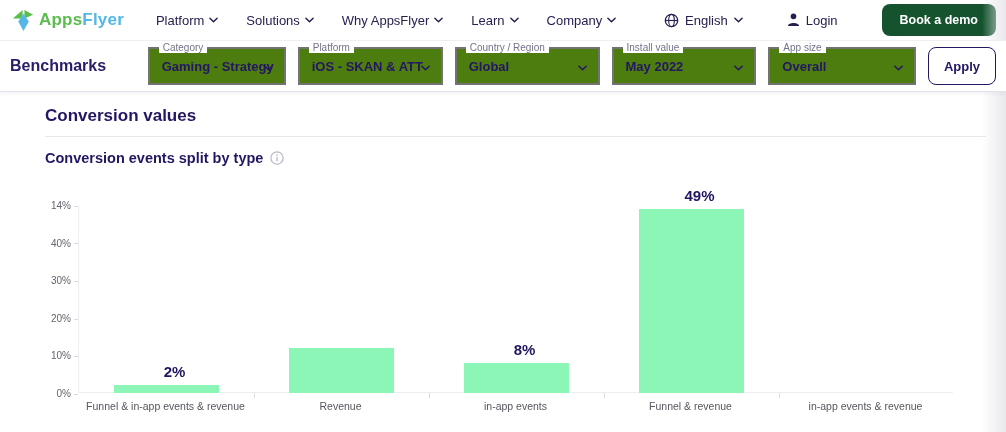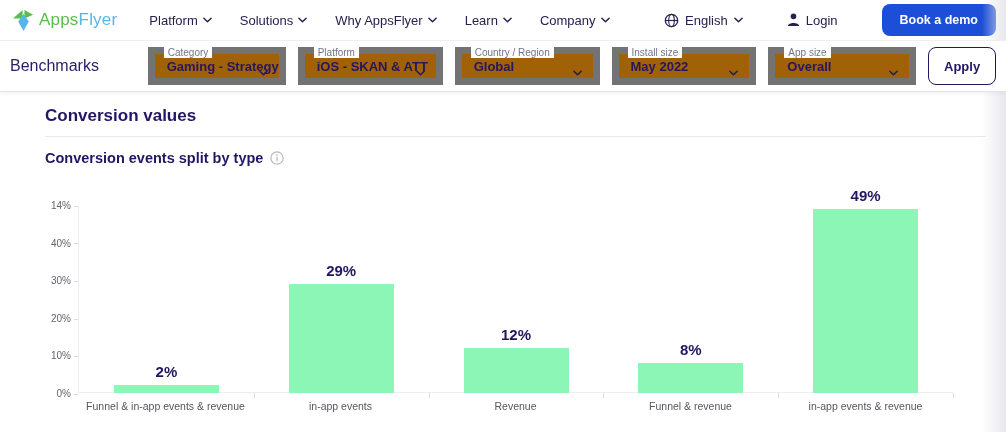--- a/index.html
+++ b/index.html
@@ -3,35 +3,35 @@
 <meta charset="utf-8">
 <style>
   * { margin:0; padding:0; box-sizing:border-box; }
   html,body { background:#fff; }
   body { font-family:"Liberation Sans","DejaVu Sans",sans-serif; color:#241663; }
   .screen { position:relative; width:1006px; height:432px; background:#fff; overflow:hidden; }
 
   
   .topnav { display:flex; align-items:center; height:40px; padding:0 10px 0 12px; background:#fff; }
   .logo { display:flex; align-items:center; gap:4px; cursor:pointer; }
-  .logo-text { font-size:17px; font-weight:400; letter-spacing:0.2px; }
+  .logo-text { font-size:17px; font-weight:700; letter-spacing:0.2px; }
   .logo-apps { color:#5bbd4e; }
   .logo-flyer { color:#55b7e6; }
   .nav-items { display:flex; align-items:center; margin-left:18px; }
   .nav-item { display:flex; align-items:center; gap:5px; padding:0 14px; font-size:13px; font-weight:500; color:#262150; cursor:pointer; white-space:nowrap; }
   .chev { width:9px; height:6px; flex:0 0 auto; }
   .topnav-right { margin-left:auto; display:flex; align-items:center; gap:44px; }
   .lang { display:flex; align-items:center; gap:6px; font-size:13px; font-weight:500; color:#262150; cursor:pointer; }
   .login { display:flex; align-items:center; gap:6px; font-size:13px; font-weight:500; color:#262150; cursor:pointer; }
-  .cta-btn { height:32px; padding:0 18px; background:#1d4ed8; color:#fff; border:none; border-radius:8px; font-size:12.5px; font-weight:600; font-family:inherit; cursor:pointer; }
+  .cta-btn { height:32px; padding:0 18px; background:#14532d; color:#fff; border:none; border-radius:8px; font-size:12.5px; font-weight:600; font-family:inherit; cursor:pointer; }
 
   
   .filterbar { display:flex; align-items:center; height:52px; padding:0 10px; background:#fff; border-top:1px solid #efeff3; border-bottom:1px solid #e3e3e9; box-shadow:0 2px 3px rgba(40,35,90,0.05); position:relative; z-index:2; }
-  .bench-title { width:138px; font-size:16px; font-weight:400; color:#2a1c69; }
-  .select { position:relative; height:38px; border:7px solid #737373; border-radius:0; background:#a16207; display:flex; align-items:center; padding:0 30px 0 12px; margin-right:12px; cursor:pointer; }
+  .bench-title { width:138px; font-size:16px; font-weight:700; color:#2a1c69; }
+  .select { position:relative; height:38px; border:2px solid #737373; border-radius:0; background:#4d7c0f; display:flex; align-items:center; padding:0 30px 0 12px; margin-right:12px; cursor:pointer; }
   .select .flabel { position:absolute; top:-7px; left:9px; background:#fff; padding:0 4px; font-size:10px; color:#73738a; white-space:nowrap; }
   .select .fvalue { font-size:13px; font-weight:600; color:#241663; white-space:nowrap; }
   .select .sel-chev { position:absolute; right:11px; top:16px; }
   .w1{width:138px;} .w2{width:145px;} .w3{width:145px;} .w4{width:145px;} .w5{width:148px;}
   .apply-btn { margin-left:0; width:68px; height:38px; background:#fff; border:1.5px solid #241663; border-radius:8px; color:#241663; font-size:13px; font-weight:700; font-family:inherit; cursor:pointer; }
 
   
   .content { padding:14px 20px 0 45px; }
   .section-title { font-size:17px; font-weight:700; color:#241663; line-height:20px; }
   .divider { height:1px; background:#e7e7ee; margin:10px 0 12px 0; }
@@ -41,21 +41,21 @@
 
   
   .chart-wrap { margin-top:38px; display:flex; }
   .yaxis { position:relative; width:33px; height:188px; flex:0 0 auto; }
   .ytick { position:absolute; right:0; font-size:10px; color:#63636e; white-space:nowrap; }
   .ytick::after { content:''; display:inline-block; width:4px; height:1px; background:#d9d9e0; margin-left:3px; vertical-align:middle; }
   .plot { position:relative; width:875px; height:188px; border-left:1px solid #ededf2; border-bottom:1px solid #ededf2; display:flex; }
   .slot { position:relative; width:175px; height:188px; }
   .slot::after { content:''; position:absolute; right:-1px; bottom:-5px; width:1px; height:5px; background:#dcdce2; }
   .bar { position:absolute; bottom:0; left:35px; width:105px; background:#8cf6b6; }
-  .val { position:absolute; left:0; width:100%; text-align:center; font-size:15px; font-weight:700; color:#221560; }
+  .val { position:absolute; left:8px; width:100%; text-align:center; font-size:15px; font-weight:700; color:#221560; }
   .xlabels { display:flex; margin:7px 0 0 33px; }
   .xlabel { width:175px; text-align:center; font-size:10.5px; color:#56565f; }
 
   .page-edge { position:absolute; top:0; right:0; width:24px; height:432px; background:linear-gradient(to right, rgba(234,234,239,0), rgba(228,228,234,0.85)); pointer-events:none; }
 </style>
 </head>
 <body>
 
 <div class="screen">
 
@@ -143,21 +143,21 @@
         </svg>
     </div>
     <div class="select w3">
       <span class="flabel">Country / Region</span>
       <span class="fvalue">Global</span>
       <svg class="chev sel-chev" viewBox="0 0 10 6">
           <polyline points="1,1 5,5 9,1" fill="none" stroke="#241663" stroke-width="1.7" stroke-linecap="round" stroke-linejoin="round"></polyline>
         </svg>
     </div>
     <div class="select w4">
-      <span class="flabel">Install size</span>
+      <span class="flabel">Install value</span>
       <span class="fvalue">May 2022</span>
       <svg class="chev sel-chev" viewBox="0 0 10 6">
           <polyline points="1,1 5,5 9,1" fill="none" stroke="#241663" stroke-width="1.7" stroke-linecap="round" stroke-linejoin="round"></polyline>
         </svg>
     </div>
     <div class="select w5">
       <span class="flabel">App size</span>
       <span class="fvalue">Overall</span>
       <svg class="chev sel-chev" viewBox="0 0 10 6">
           <polyline points="1,1 5,5 9,1" fill="none" stroke="#241663" stroke-width="1.7" stroke-linecap="round" stroke-linejoin="round"></polyline>
@@ -188,40 +188,35 @@
         <span class="ytick" style="bottom: calc(60% - 6px);">30%</span>
         <span class="ytick" style="bottom: calc(80% - 6px);">40%</span>
         <span class="ytick" style="bottom: calc(100% - 6px);">14%</span>
       </div>
       <div class="plot">
         <div class="slot">
           <div class="val" style="bottom: 12.52px;">2%</div>
           <div class="bar" style="height: 7.52px; background: rgb(140, 246, 182);"></div>
         </div>
         <div class="slot">
-          <div class="val" style="bottom: 114.04px;">29%</div>
-          <div class="bar" style="height: 109.04px; background: rgb(140, 246, 182);"></div>
-        </div>
-        <div class="slot">
-          <div class="val" style="bottom: 50.12px;">12%</div>
           <div class="bar" style="height: 45.12px; background: rgb(140, 246, 182);"></div>
         </div>
         <div class="slot">
           <div class="val" style="bottom: 35.08px;">8%</div>
           <div class="bar" style="height: 30.08px; background: rgb(140, 246, 182);"></div>
         </div>
         <div class="slot">
           <div class="val" style="bottom: 189.24px;">49%</div>
           <div class="bar" style="height: 184.24px; background: rgb(140, 246, 182);"></div>
         </div>
       </div>
     </div>
     <div class="xlabels">
       <div class="xlabel">Funnel &amp; in-app events &amp; revenue</div>
+      <div class="xlabel">Revenue</div>
       <div class="xlabel">in-app events</div>
-      <div class="xlabel">Revenue</div>
       <div class="xlabel">Funnel &amp; revenue</div>
       <div class="xlabel">in-app events &amp; revenue</div>
     </div>
   </div>
 
   <div class="page-edge"></div>
 </div>
 
 </body></html>

